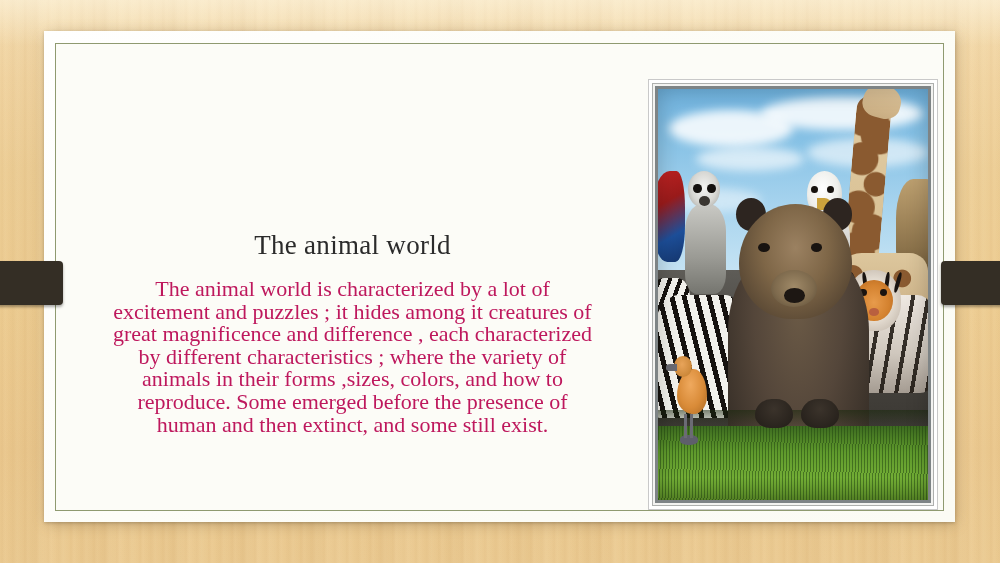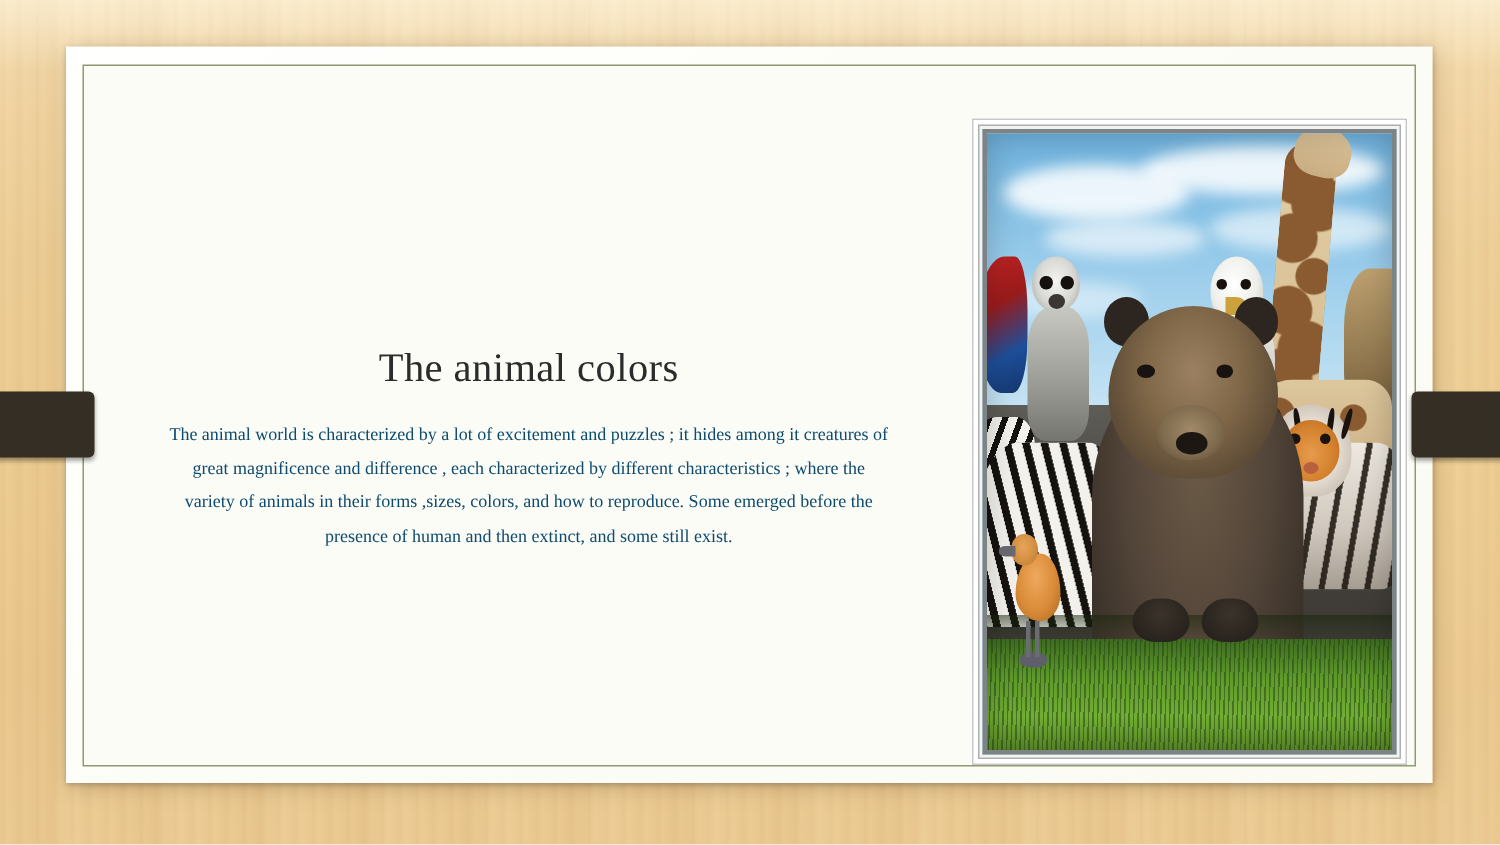--- a/index.html
+++ b/index.html
@@ -128,23 +128,23 @@
     font-family: "Liberation Serif", serif;
     font-size: 27px;
     line-height: 34px;
     font-weight: 400;
     color: #2b2b2b;
     letter-spacing: 0.3px;
     margin: 0 0 6px 0;
   }
   .slide-body {
     font-family: "Liberation Serif", serif;
-    font-size: 12px;
+    font-size: 22px;
     line-height: 22.6px;
-    color: #0c4a6e;
+    color: #be185d;
     margin: 16px;
     padding: 0 16px;
   }
 
   
   .photo-frame-outer {
     position: absolute;
     left: 648px;
     top: 79px;
     width: 290px;
@@ -583,21 +583,21 @@
   <div class="wood-grain"></div>
   <div class="wood-grain2"></div>
   <div class="wood-top-light"></div>
 
   <div class="card-shadow"></div>
   <div class="card">
     <div class="card-inner-line"></div>
   </div>
 
   <div class="text-block">
-    <h1 class="slide-title">The animal colors</h1>
+    <h1 class="slide-title">The animal world</h1>
     <p class="slide-body">The animal world is characterized by a lot of excitement and puzzles ; it hides among it creatures of great magnificence and difference , each characterized by different characteristics ; where the variety of animals in their forms ,sizes, colors, and how to reproduce. Some emerged before the presence of human and then extinct, and some still exist.</p>
   </div>
 
   <div class="photo-frame-outer">
     <div class="photo-frame-mid">
       <div class="photo-frame-in" title="Group of wild animals photographed together on grass under a blue sky">
         <div class="scene">
 
           <div class="sky"></div>
           <div class="cloud c1"></div>

